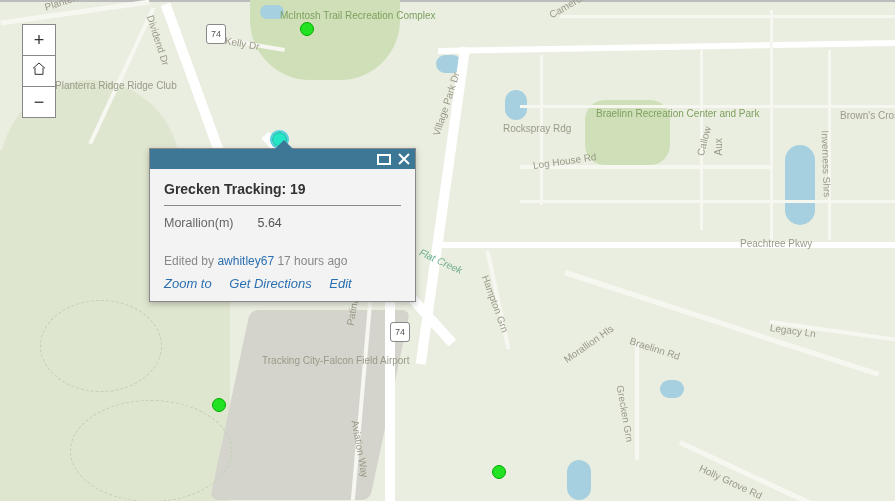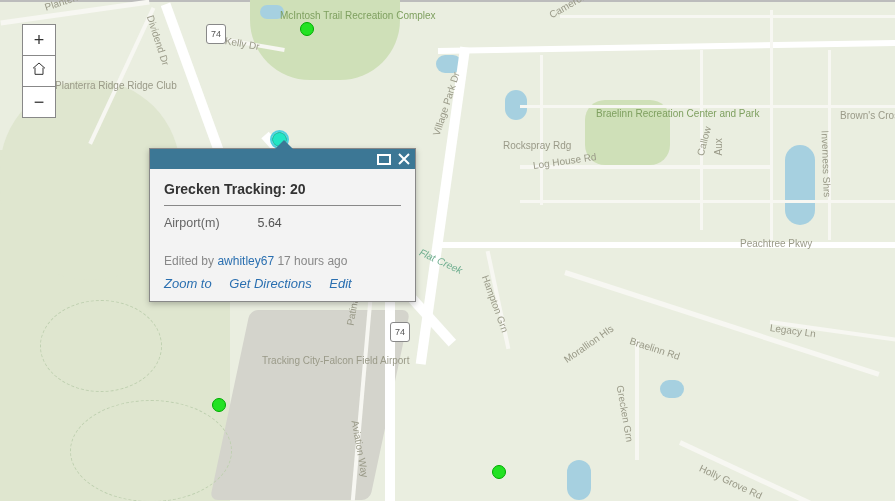--- a/index.html
+++ b/index.html
@@ -100,21 +100,21 @@
   <div class="shield" style="left:390px;top:322px">74</div>
 
   <div class="rlabel" style="left:280px;top:10px;width:80px;text-align:center;color:#7fa060">McIntosh Trail Recreation Complex</div>
   <div class="rlabel" style="left:55px;top:80px;width:60px;text-align:center">Planterra Ridge Ridge Club</div>
   <div class="rlabel" style="left:596px;top:108px;width:70px;color:#7fa060">Braelinn Recreation Center and Park</div>
   <div class="rlabel" style="left:840px;top:110px;width:55px;text-align:center">Brown's Crossing</div>
   <div class="rlabel" style="left:262px;top:355px;width:80px;text-align:center">Tracking City-Falcon Field Airport</div>
   <div class="rlabel" style="left:150px;top:10px;transform:rotate(72deg)">Dividend Dr</div>
   <div class="rlabel" style="left:225px;top:35px;transform:rotate(10deg)">Kelly Dr</div>
   <div class="rlabel" style="left:45px;top:2px;transform:rotate(-18deg)">Planterra Rdg</div>
-  <div class="rlabel" style="left:503px;top:140px">Rockspray Rdg</div>
+  <div class="rlabel" style="left:503px;top:123px">Rockspray Rdg</div>
   <div class="rlabel" style="left:533px;top:160px;transform:rotate(-8deg)">Log House Rd</div>
   <div class="rlabel" style="left:436px;top:130px;transform:rotate(-72deg)">Village Park Dr</div>
   <div class="rlabel" style="left:550px;top:10px;transform:rotate(-30deg)">Cameron</div>
   <div class="rlabel" style="left:700px;top:150px;transform:rotate(-75deg)">Callow</div>
   <div class="rlabel" style="left:718px;top:150px;transform:rotate(-90deg)">Aux</div>
   <div class="rlabel" style="left:825px;top:125px;transform:rotate(88deg)">Inverness Shrs</div>
   <div class="rlabel" style="left:740px;top:238px">Peachtree Pkwy</div>
   <div class="rlabel" style="left:485px;top:270px;transform:rotate(70deg)">Hampton Grn</div>
   <div class="rlabel" style="left:770px;top:322px;transform:rotate(8deg)">Legacy Ln</div>
   <div class="rlabel" style="left:630px;top:335px;transform:rotate(18deg)">Braelinn Rd</div>
@@ -155,24 +155,24 @@
           </svg>
       </div>
       <div class="ico">
         <svg viewBox="0 0 14 14">
             <path d="M2 2 L12 12 M12 2 L2 12"></path>
           </svg>
       </div>
     </div>
     <div class="body">
       <div class="title">
-        <span>Grecken Tracking: </span><span>20</span>
+        <span>Grecken Tracking: </span><span>19</span>
       </div>
       <div class="row">
-        <span class="lbl">Airport(m)</span>
+        <span class="lbl">Morallion(m)</span>
         <span class="val">5.64</span>
       </div>
       <div class="meta">
         <span>Edited by </span><a>awhitley67</a><span> 17 hours ago</span>
       </div>
       <div class="actions">
         <a>Zoom to</a>
         <a>Get Directions</a>
         <a>Edit</a>
       </div>

